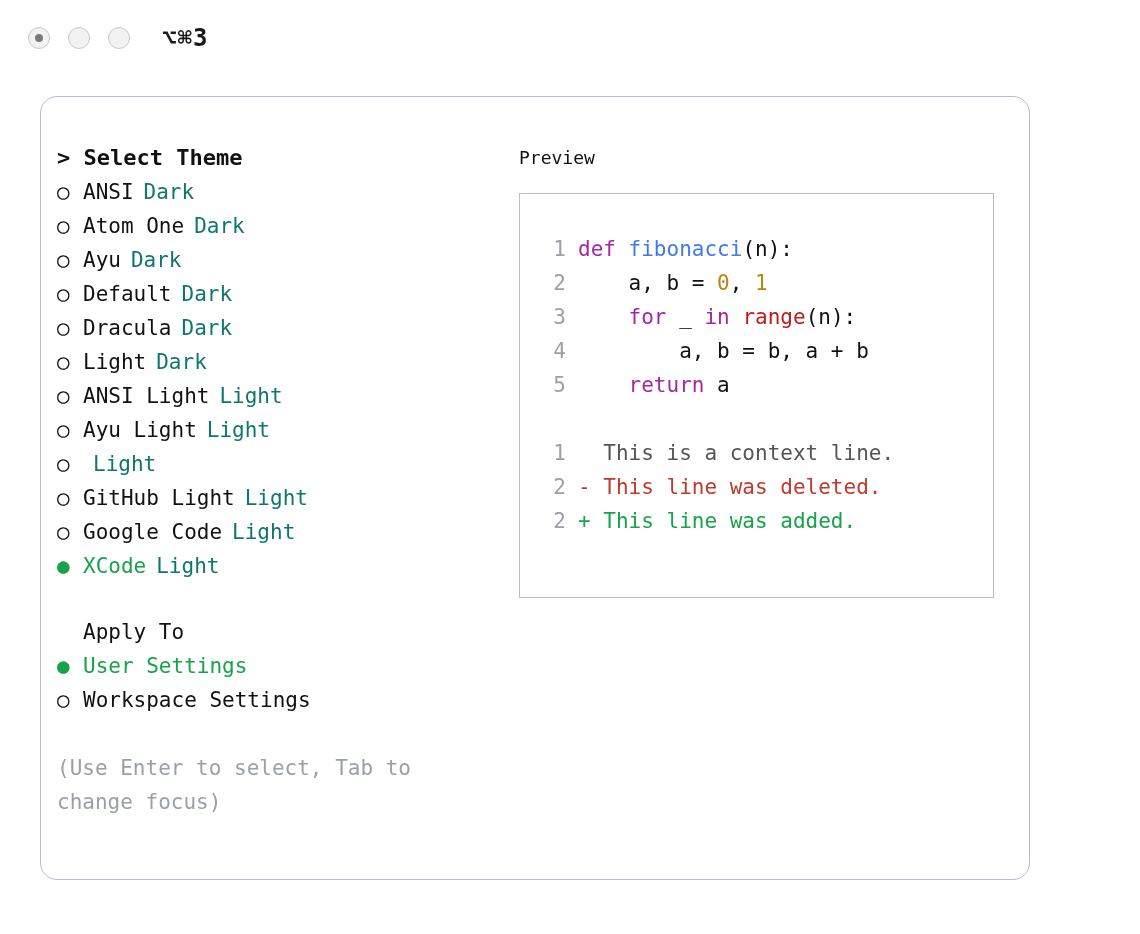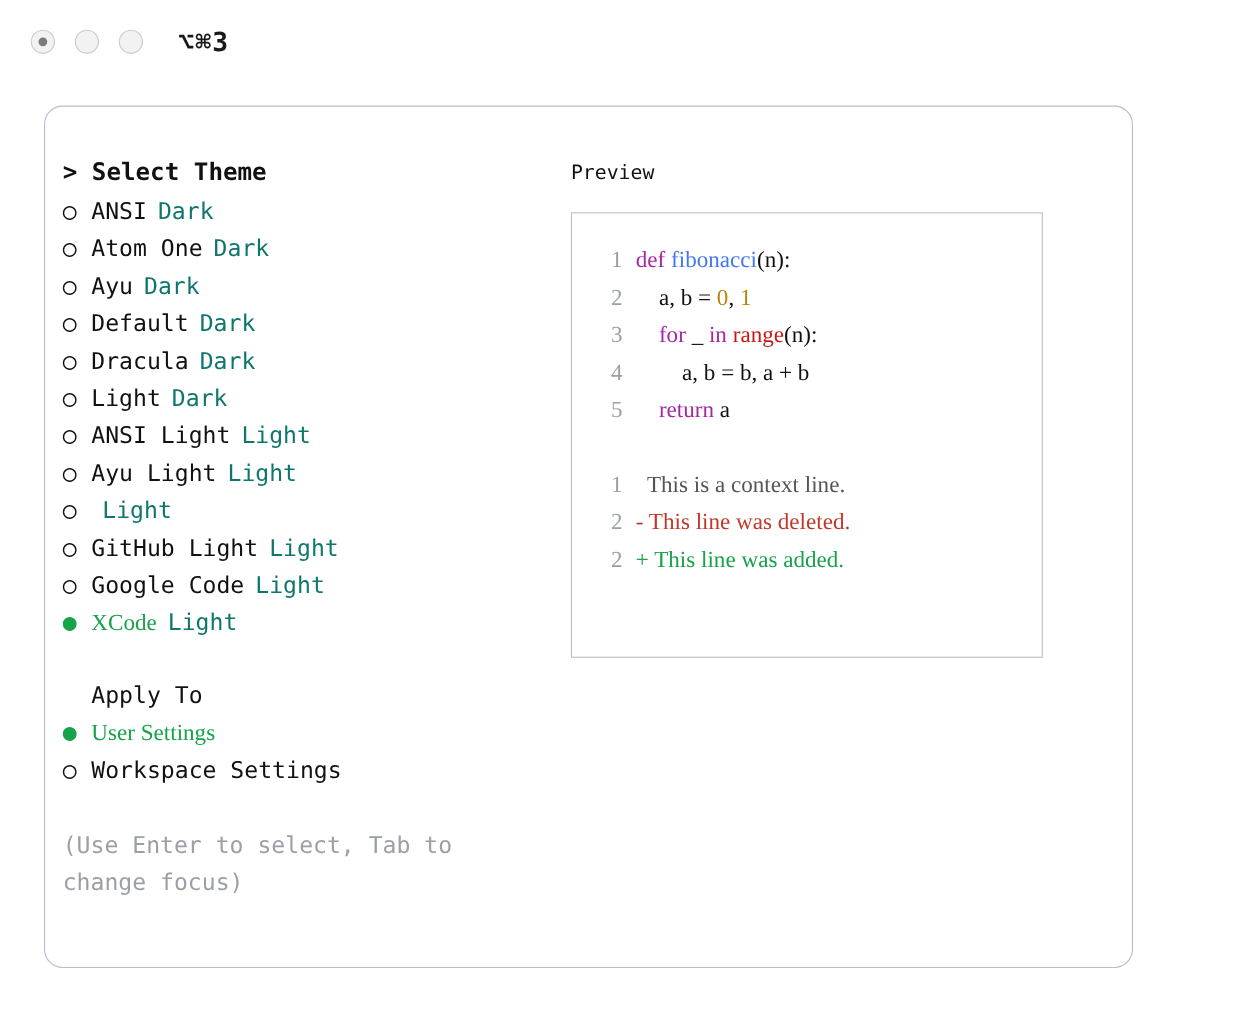--- a/index.html
+++ b/index.html
@@ -97,21 +97,20 @@
   .marker {
     display: inline-block;
     width: 26px;
     flex: none;
   }
   .marker.sel {
     color: #16a34a;
   }
   .label-sel {
     color: #16a34a;
-    font-family: Liberation Serif, serif;
   }
   .variant {
     color: #0f766e;
     margin-left: 10px;
   }
   .section-gap {
     height: 32px;
   }
   .apply-head {
     font-size: 21px;
@@ -128,26 +127,25 @@
     max-width: 420px;
   }
   .preview-title {
     font-size: 18px;
     color: #111;
     line-height: 34px;
     white-space: pre;
   }
   .preview-box {
     margin-top: 18px;
-    width: 429px;
+    width: 475px;
     height: 405px;
     border: 1px solid #b6bfc9;
     box-sizing: border-box;
-    padding: 25px 0 0 18px;
-    font-family: Liberation Serif, serif;
+    padding: 38px 0 0 18px;
   }
   .code-line {
     font-size: 21px;
     line-height: 34px;
     white-space: pre;
     color: #111;
   }
   .ln {
     display: inline-block;
     width: 28px;

